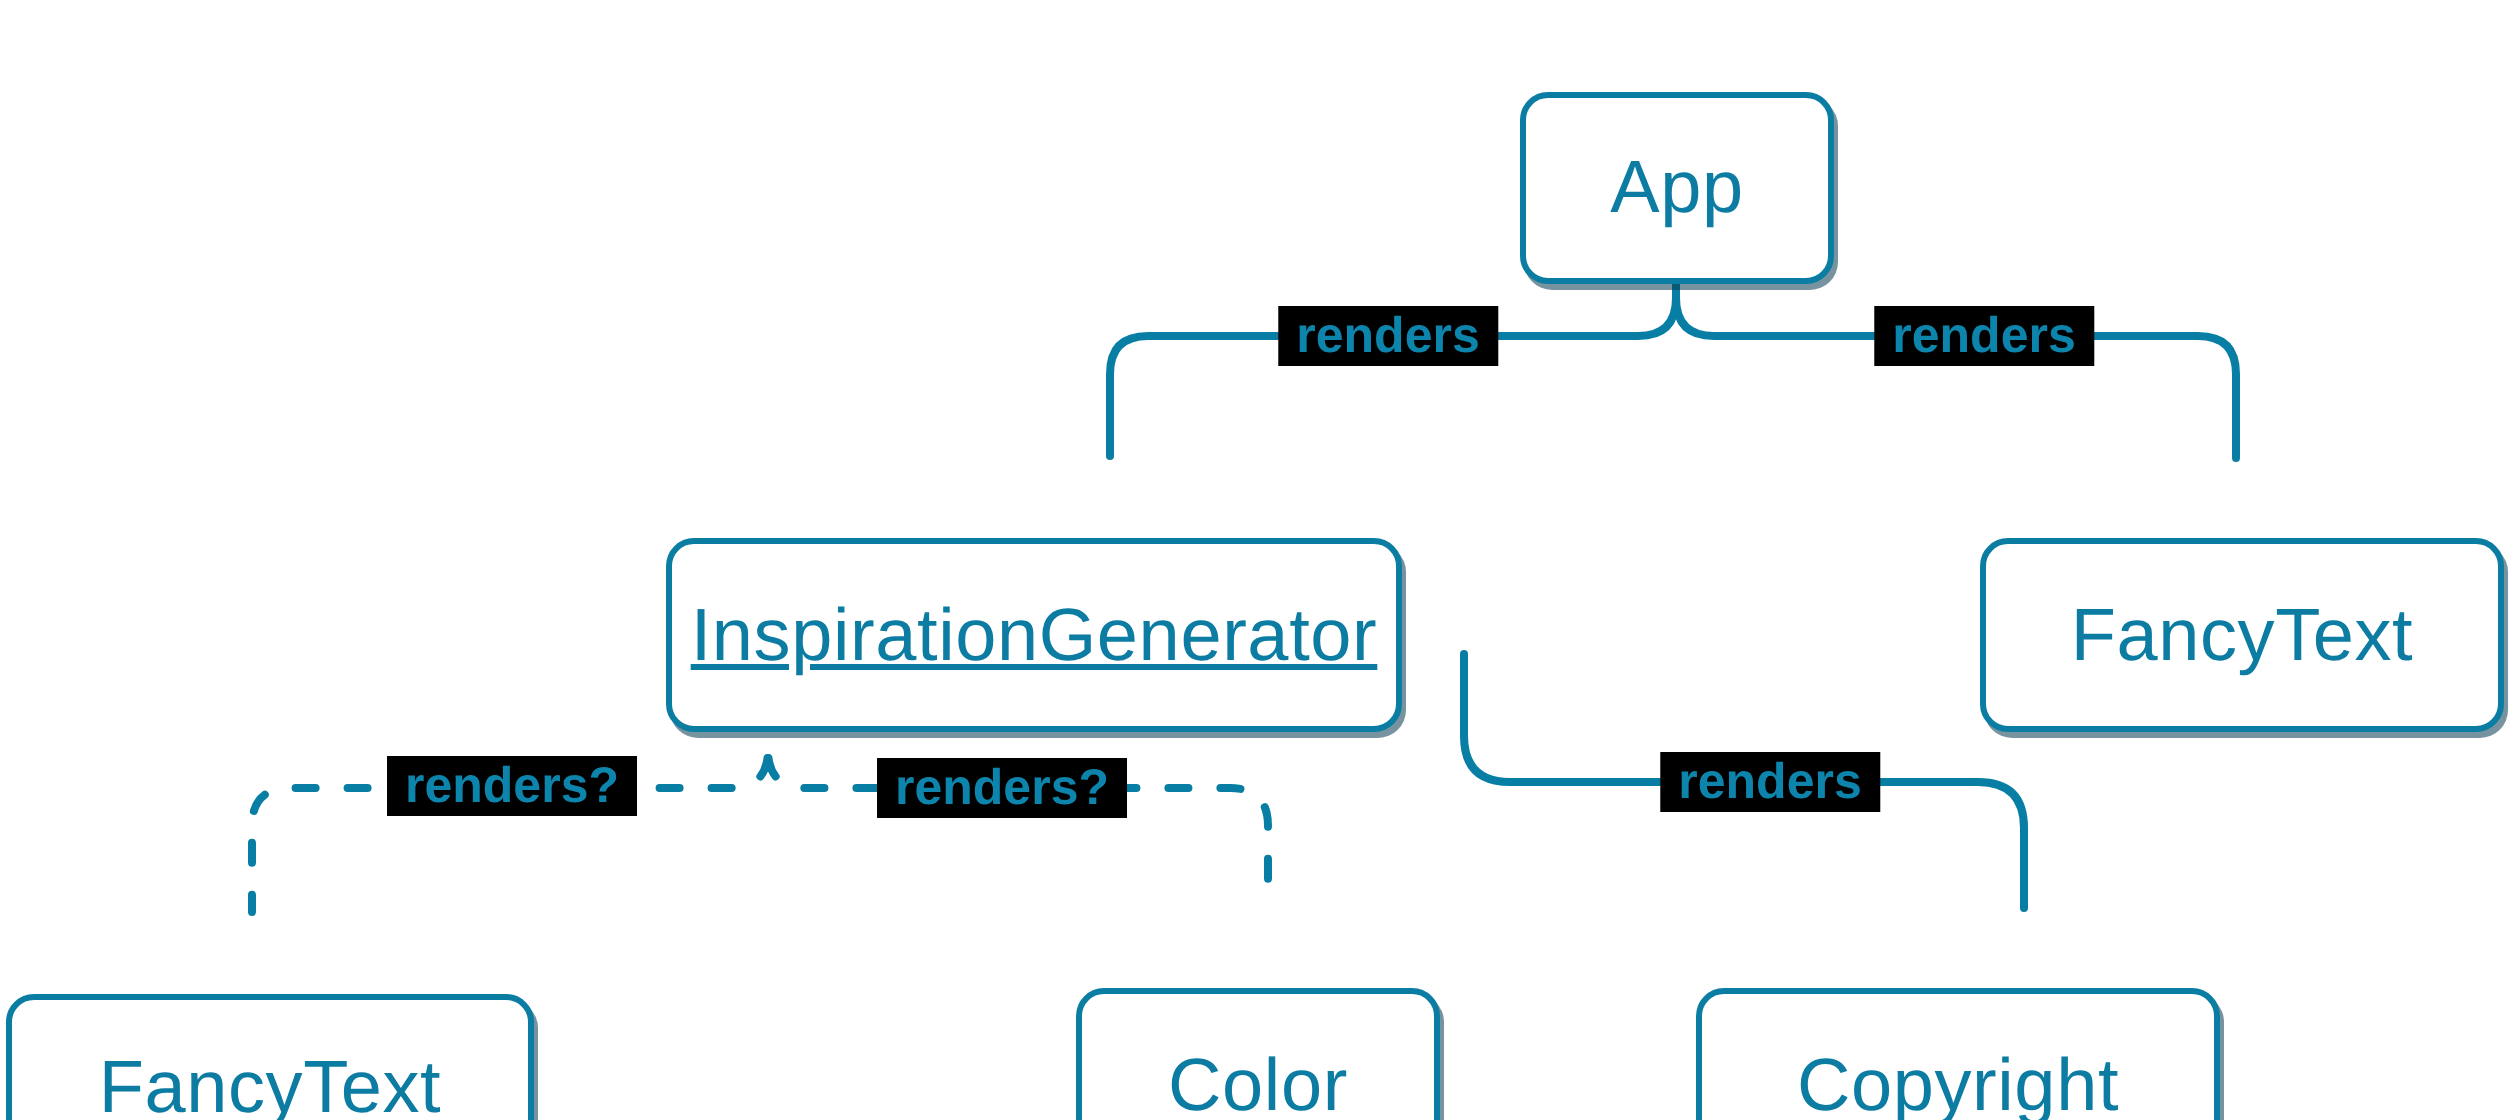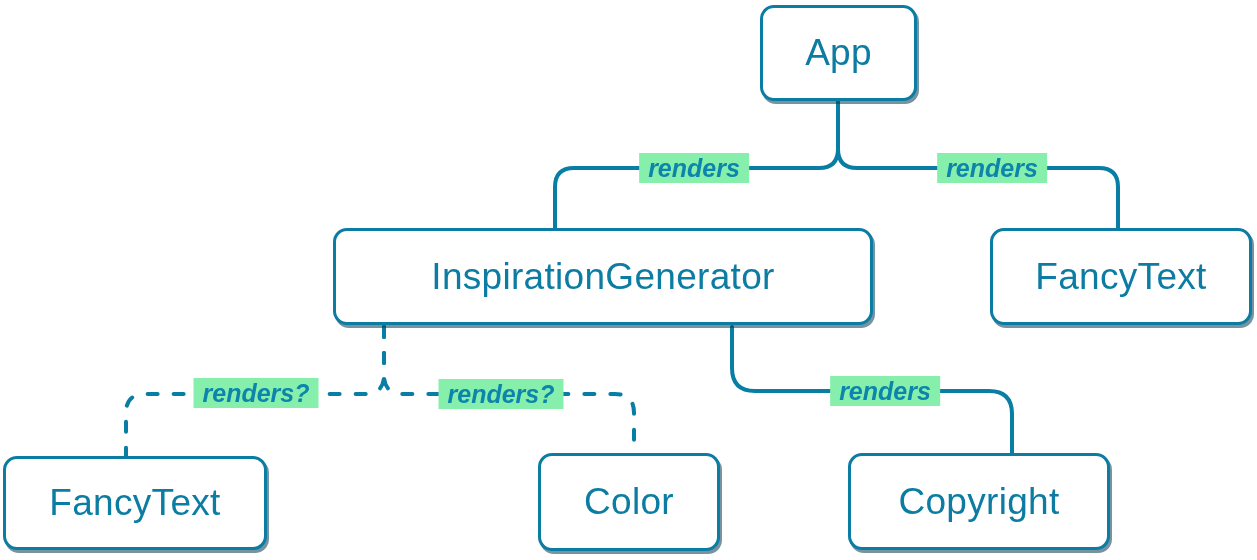--- a/index.html
+++ b/index.html
@@ -39,32 +39,32 @@
     border-radius: 14px;
     box-shadow: 2px 3px 0 rgba(8, 59, 81, 0.55);
     color: #0c7ca3;
     display: flex;
     align-items: center;
     justify-content: center;
     font-size: 37px;
     font-weight: 500;
     letter-spacing: 0.3px;
     white-space: nowrap;
+    margin-top: 41px;
   }
   .edge-label {
     position: absolute;
     transform: translate(-50%, -50%);
-    background: #86efac;
+    background: #000000;
     padding: 0 9px;
     color: #0d84ab;
     font-size: 25px;
     font-weight: 700;
     white-space: nowrap;
     line-height: 1.2;
-    font-style: italic;
   }
 </style>
 </head>
 <body>
 
 <div class="canvas">
 
   <svg class="edges-svg" viewBox="0 0 1257 560" aria-hidden="true">
     <path class="edge" d="M 838 101 L 838 149 Q 838 168 819 168 L 574 168 Q 555 168 555 187 L 555 228"></path>
     <path class="edge" d="M 838 101 L 838 149 Q 838 168 857 168 L 1099 168 Q 1118 168 1118 187 L 1118 229"></path>
@@ -76,21 +76,21 @@
   <span class="edge-label" style="left:694px; top:168px;">renders</span>
   <span class="edge-label" style="left:992px; top:168px;">renders</span>
   <span class="edge-label" style="left:256px; top:393px;">renders?</span>
   <span class="edge-label" style="left:501px; top:394px;">renders?</span>
   <span class="edge-label" style="left:885px; top:391px;">renders</span>
 
   <div class="node" style="left:760px; top:5px; width:157px; height:96px;">
     <span>App</span>
   </div>
 
-  <div class="node" style="left:333px; top:228px; width:540px; height:97px;">
+  <div class="node" style="left:333px; top:228px; width:368px; height:97px;text-decoration:underline;">
     <span>InspirationGenerator</span>
   </div>
 
   <div class="node" style="left:990px; top:228px; width:262px; height:97px;">
     <span>FancyText</span>
   </div>
 
   <div class="node" style="left:3px; top:456px; width:264px; height:94px;">
     <span>FancyText</span>
   </div>

